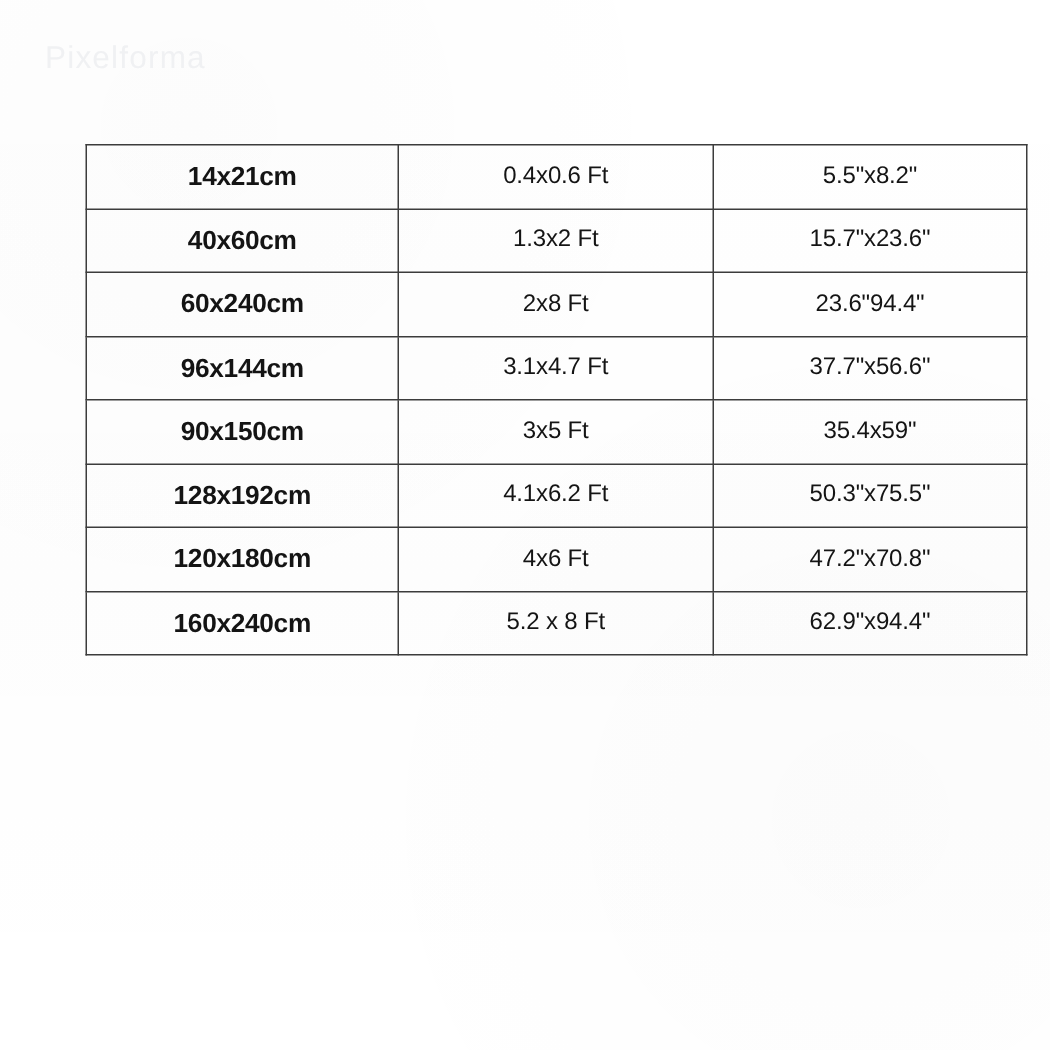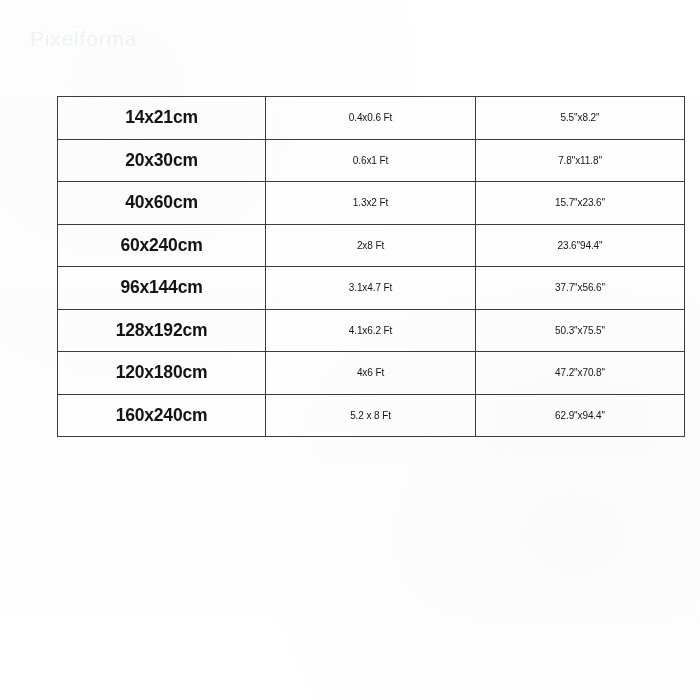--- a/index.html
+++ b/index.html
@@ -70,21 +70,21 @@
   td.cm-cell {
     font-weight: 700;
     font-size: 17.5px;
     letter-spacing: -0.2px;
     font-stretch: condensed;
   }
 
   td.ft-cell,
   td.in-cell {
     font-weight: 400;
-    font-size: 10px;
+    font-size: 16px;
     letter-spacing: -0.1px;
   }
 </style>
 </head>
 <body>
 
 <div id="paper-texture"></div>
 
 <div id="watermark">Pixelforma</div>
 
@@ -94,38 +94,38 @@
     <col class="c2">
     <col class="c3">
   </colgroup>
   <tbody>
       <tr>
         <td class="cm-cell">14x21cm</td>
         <td class="ft-cell">0.4x0.6 Ft</td>
         <td class="in-cell">5.5"x8.2"</td>
       </tr>
       <tr>
-        <td class="cm-cell">20x30cm</td>
-        <td class="ft-cell">0.6x1 Ft</td>
-        <td class="in-cell">7.8"x11.8"</td>
-      </tr>
-      <tr>
         <td class="cm-cell">40x60cm</td>
         <td class="ft-cell">1.3x2 Ft</td>
         <td class="in-cell">15.7"x23.6"</td>
       </tr>
       <tr>
         <td class="cm-cell">60x240cm</td>
         <td class="ft-cell">2x8 Ft</td>
         <td class="in-cell">23.6"94.4"</td>
       </tr>
       <tr>
         <td class="cm-cell">96x144cm</td>
         <td class="ft-cell">3.1x4.7 Ft</td>
         <td class="in-cell">37.7"x56.6"</td>
+      </tr>
+      <tr>
+        <td class="cm-cell">90x150cm</td>
+        <td class="ft-cell">3x5 Ft</td>
+        <td class="in-cell">35.4x59"</td>
       </tr>
       <tr>
         <td class="cm-cell">128x192cm</td>
         <td class="ft-cell">4.1x6.2 Ft</td>
         <td class="in-cell">50.3"x75.5"</td>
       </tr>
       <tr>
         <td class="cm-cell">120x180cm</td>
         <td class="ft-cell">4x6 Ft</td>
         <td class="in-cell">47.2"x70.8"</td>

